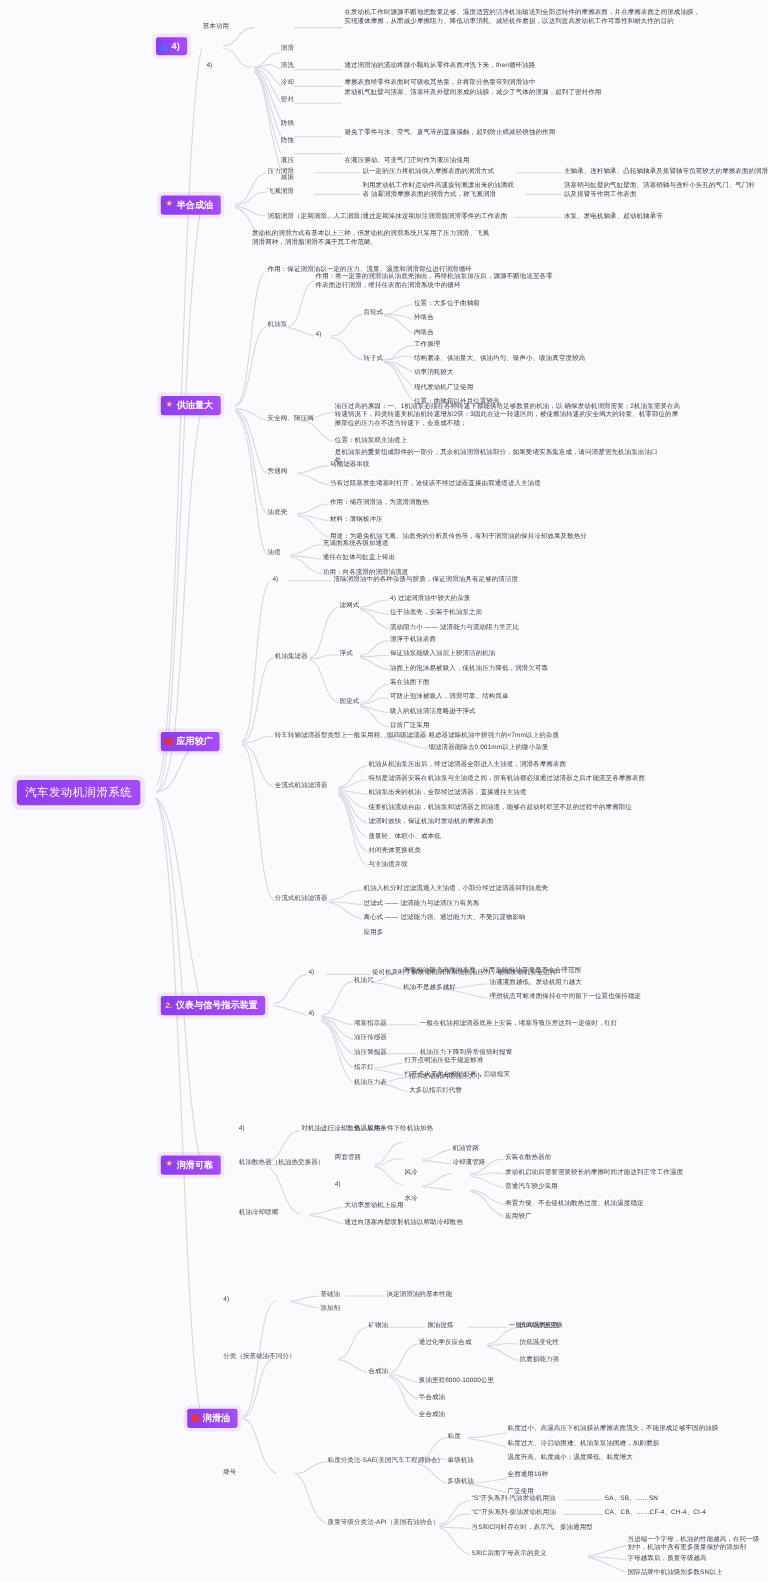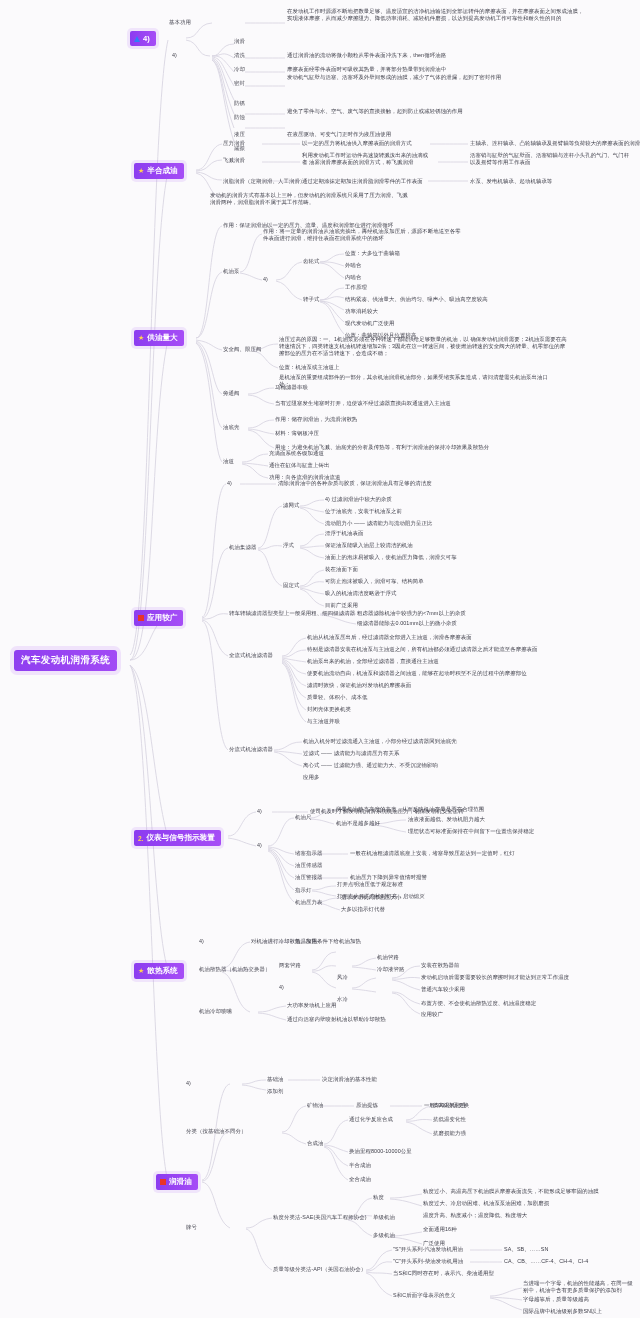--- a/index.html
+++ b/index.html
@@ -15,21 +15,21 @@
   }
   #canvas { position: absolute; inset: 0; }
   svg.links { position: absolute; left: 0; top: 0; width: 640px; height: 1318px; pointer-events: none; }
   svg.links path { fill: none; stroke: #d9d6e2; stroke-width: 0.9; }
 
   
   .root {
     position: absolute;
     background: linear-gradient(90deg,#8f3ef0,#a24bf5);
     color: #fff;
-    font-weight: bold;
+    font-weight: normal;
     font-size: 9.5px;
     letter-spacing: .4px;
     padding: 4px 7px;
     border-radius: 3px;
     white-space: nowrap;
     box-shadow: 0 0 0 4px rgba(168,80,245,.13);
   }
 
   
   .main {
@@ -435,21 +435,21 @@
   <div class="n lab" style="left:295px; top:887px;">指示灯</div>
   <div class="n" style="left:337px; top:881px;">打开点明油压低于规定标准</div>
   <div class="n" style="left:337px; top:893px;">打开点火开关自检时灯亮，启动熄灭</div>
 
   <div class="n lab" style="left:295px; top:899px;">机油压力表</div>
   <div class="n" style="left:341px; top:894px;">指示发动机内部油压大小</div>
   <div class="n" style="left:341px; top:906px;">大多以指示灯代替</div>
 
   <div class="main" style="left:134px; top:963px;">
     <span class="ico star">★</span>
-    <span>散热系统</span>
+    <span>润滑可靠</span>
   </div>
 
   <div class="n lab" style="left:199px; top:938px;">4)</div>
   <div class="n" style="left:251px; top:938px;">对机油进行冷却散热、加热</div>
 
   <div class="n lab" style="left:199px; top:966px;">机油散热器（机油热交换器）</div>
 
   <div class="n" style="left:295px; top:938px;">低温应用条件下给机油加热</div>
   <div class="n lab" style="left:279px; top:962px;">两套管路</div>
   <div class="n" style="left:377px; top:954px;">机油管路</div>

